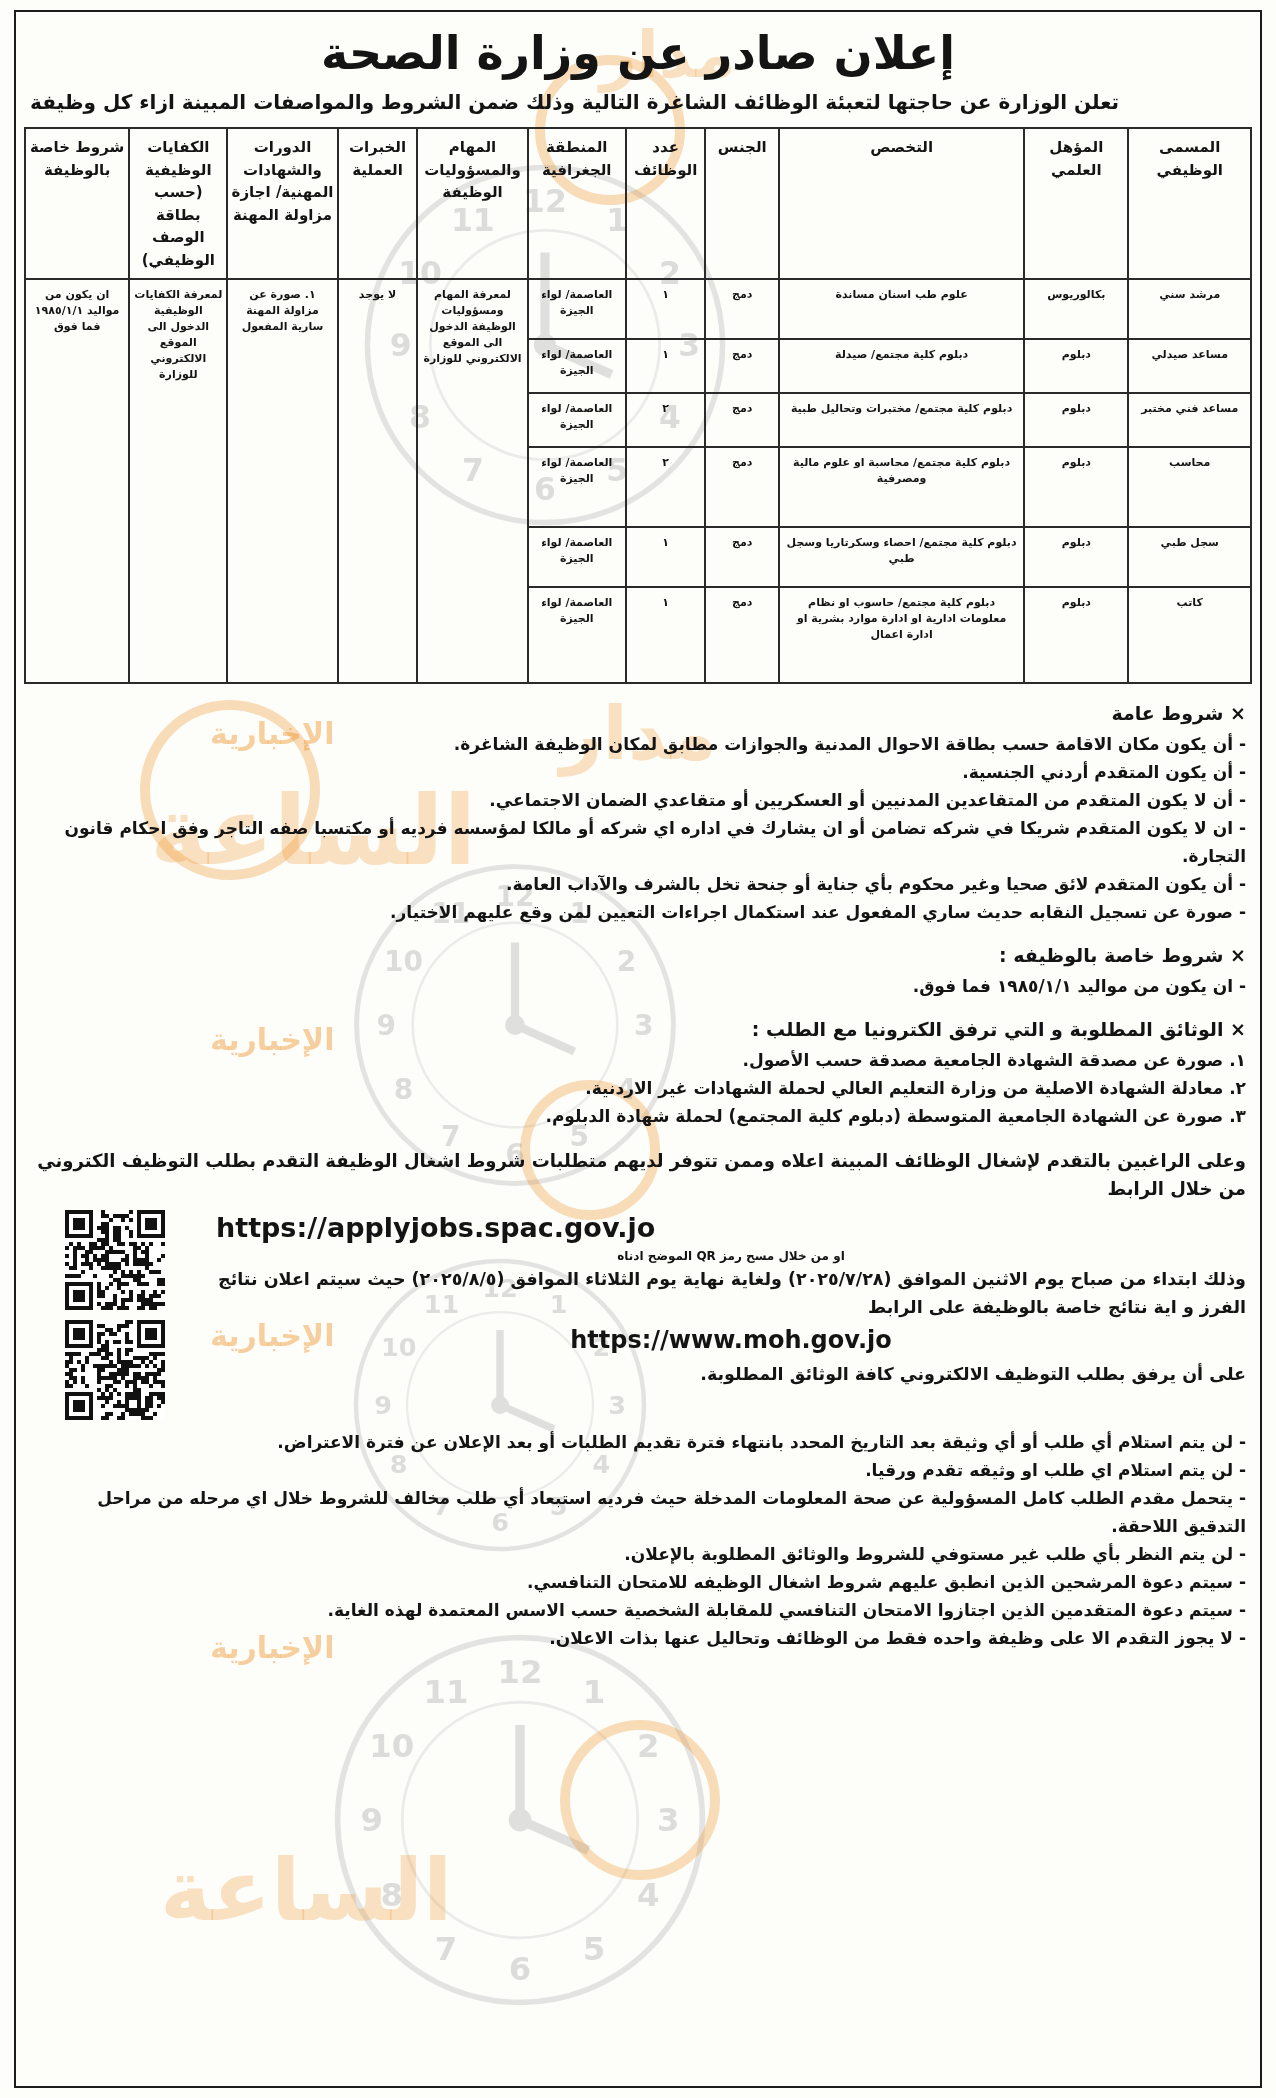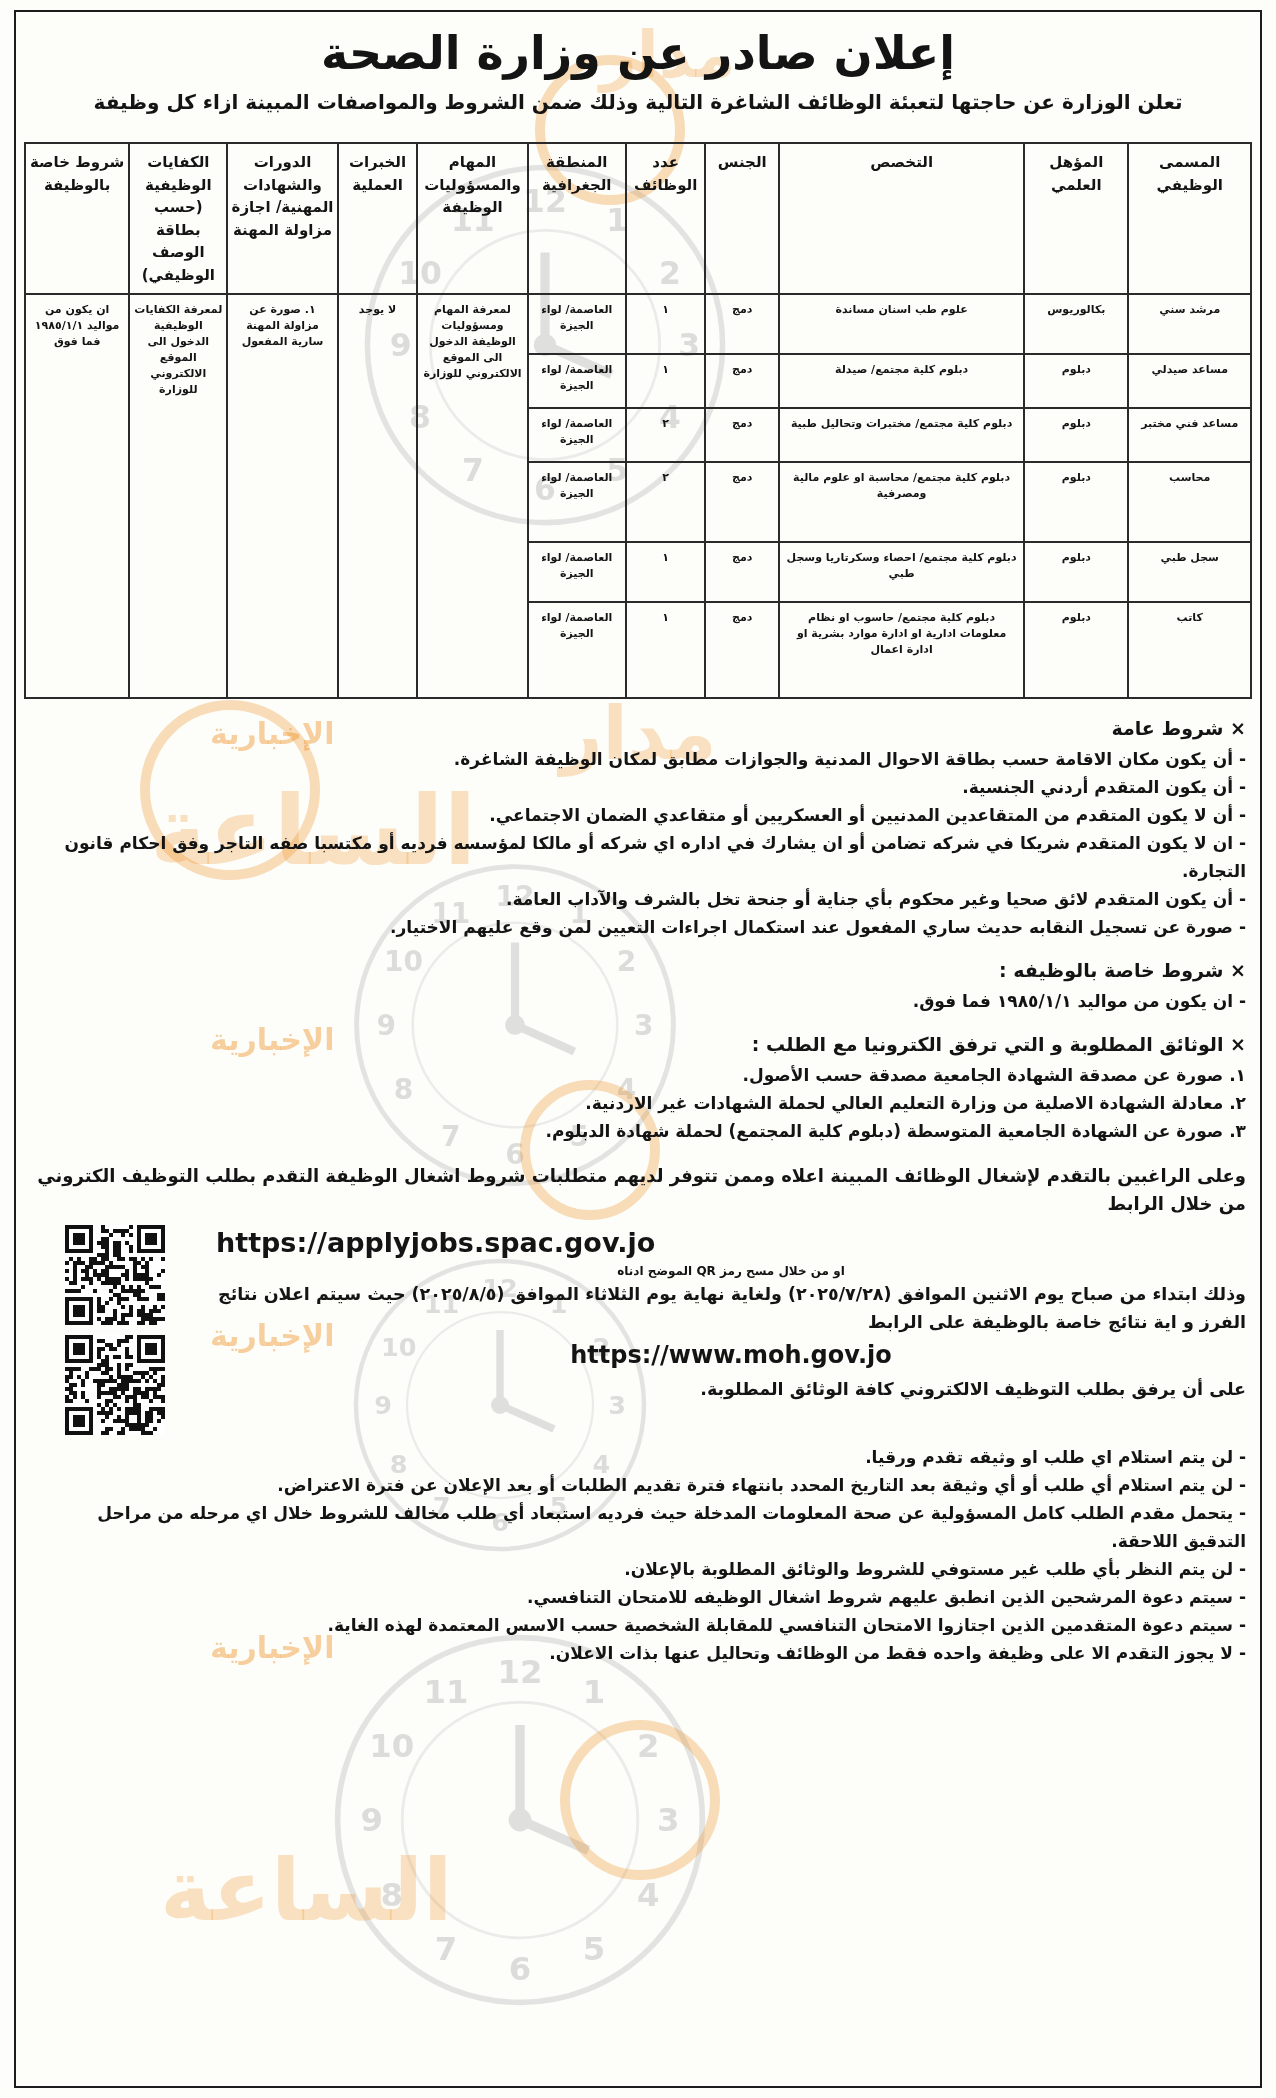--- a/index.html
+++ b/index.html
@@ -15,21 +15,21 @@
   .wm-clock svg { width:100%; height:100%; }
   .wm-ring { position:absolute; border:10px solid rgba(239,143,31,.30); border-radius:50%; }
   .wm-text { position:absolute; color:rgba(239,143,31,.42); font-weight:bold; white-space:nowrap; }
   .wm-text.huge { color:rgba(239,143,31,.26); }
   
   .frame {
     position:absolute; top:10px; right:14px; left:14px; bottom:10px;
     border:2px solid #1c1c1c; z-index:1; padding:12px 8px 0 8px;
   }
   .title { text-align:center; font-size:46px; font-weight:bold; letter-spacing:-1px; padding:2px 0 10px 0; }
-  .subtitle { text-align:center; font-size:20px; font-weight:bold; padding:0 6px 28px 6px; }
+  .subtitle { text-align:left; font-size:20px; font-weight:bold; padding:0 6px 13px 6px; }
   
   table.jobs { width:100%; border-collapse:collapse; table-layout:fixed; }
   table.jobs th, table.jobs td {
     border:2px solid #2a2a2a; font-weight:bold; text-align:center;
     vertical-align:top; padding:7px 3px; word-wrap:break-word;
   }
   table.jobs th { font-size:15px; height:150px; line-height:1.5; }
   table.jobs td { font-size:11px; line-height:1.45; }
   table.jobs tbody tr:nth-child(1){ height:60px; }
   table.jobs tbody tr:nth-child(2){ height:54px; }
@@ -721,22 +721,22 @@
                 <rect x="0" y="72" width="28" height="28"></rect>
                 <rect fill="#fff" x="4" y="76" width="20" height="20"></rect>
                 <rect x="8" y="80" width="12" height="12"></rect>
               </svg></div>
         </div>
       </div>
     </section>
 
     <section class="notes">
       <div>
+          <div class="list-line">- لن يتم استلام أي طلب أو أي وثيقة بعد التاريخ المحدد بانتهاء فترة تقديم الطلبات أو بعد الإعلان عن فترة الاعتراض.</div>
           <div class="list-line">- لن يتم استلام اي طلب او وثيقه تقدم ورقيا.</div>
-          <div class="list-line">- لن يتم استلام أي طلب أو أي وثيقة بعد التاريخ المحدد بانتهاء فترة تقديم الطلبات أو بعد الإعلان عن فترة الاعتراض.</div>
           <div class="list-line">- يتحمل مقدم الطلب كامل المسؤولية عن صحة المعلومات المدخلة حيث فرديه استبعاد أي طلب مخالف للشروط خلال اي مرحله من مراحل التدقيق اللاحقة.</div>
           <div class="list-line">- لن يتم النظر بأي طلب غير مستوفي للشروط والوثائق المطلوبة بالإعلان.</div>
           <div class="list-line">- سيتم دعوة المرشحين الذين انطبق عليهم شروط اشغال الوظيفه للامتحان التنافسي.</div>
           <div class="list-line">- سيتم دعوة المتقدمين الذين اجتازوا الامتحان التنافسي للمقابلة الشخصية حسب الاسس المعتمدة لهذه الغاية.</div>
           <div class="list-line">- لا يجوز التقدم الا على وظيفة واحده فقط من الوظائف وتحاليل عنها بذات الاعلان.</div>
         </div>
     </section>
 
   </div>
 </div>

